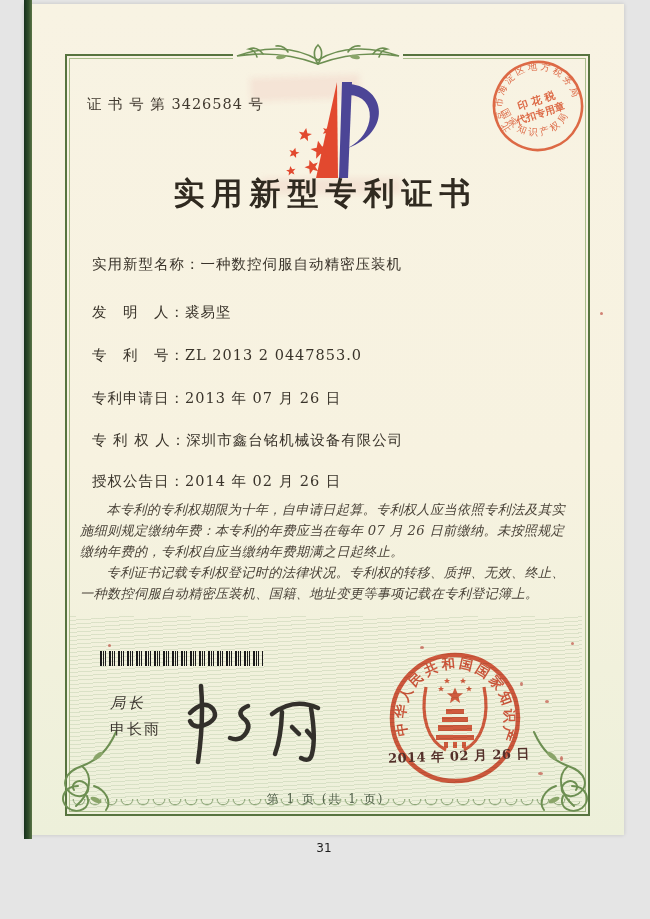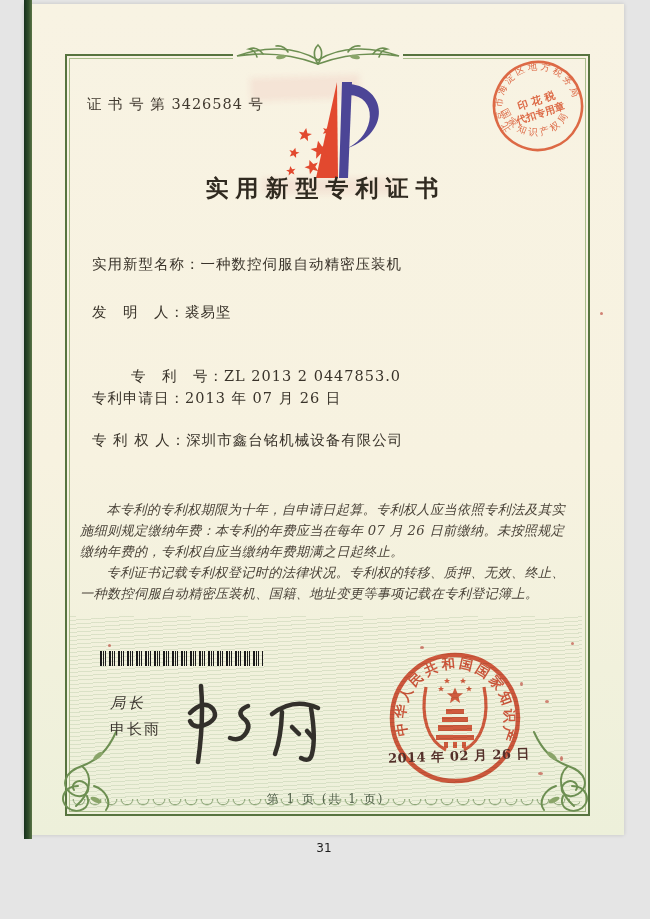--- a/index.html
+++ b/index.html
@@ -16,21 +16,21 @@
   .frame{left:65px;top:54px;width:521px;height:758px;border:2px solid #57743f;}
   .frame-inner{position:absolute;left:2px;top:2px;right:2px;bottom:2px;border:1px solid #a9bd8a;}
   
   .guilloche{left:69px;top:616px;width:513px;height:192px;
     background:repeating-linear-gradient(176deg,rgba(125,160,110,.20) 0 1px,rgba(0,0,0,0) 1px 4px);}
   .scallops{left:71px;top:799px;width:509px;height:11px;
     background:radial-gradient(circle at 8px 0px,rgba(246,241,223,0) 5px,rgba(108,140,86,.7) 5.5px,rgba(246,241,223,0) 7px);
     background-size:16px 11px;background-repeat:repeat-x;}
   
   .cert-no{left:87px;top:95px;font-size:14.5px;letter-spacing:1px;color:#40392f;}
-  .title{left:65px;top:173px;width:521px;text-align:center;font-size:23px;font-weight:700;
+  .title{left:65px;top:173px;width:521px;text-align:center;font-size:31px;font-weight:700;
          letter-spacing:7px;color:#302a20;}
   .field{left:92px;font-size:14.5px;letter-spacing:1px;color:#39332a;white-space:nowrap;text-align:center;}
   .body-text{left:80px;top:499px;width:489px;font-size:13.2px;line-height:21px;
              color:#4a4339;font-style:italic;letter-spacing:.3px;}
   .body-text p{margin:0;text-indent:2em;}
   .barcode{left:100px;top:651px;width:163px;height:15px;
     background:repeating-linear-gradient(90deg,#1a1a1a 0 2px,rgba(0,0,0,0) 2px 3px,#1a1a1a 3px 4px,rgba(0,0,0,0) 4px 5px,#1a1a1a 5px 6px,rgba(0,0,0,0) 6px 9px);}
   .director-title{left:110px;top:694px;font-size:15px;letter-spacing:3px;color:#3b362f;font-style:italic;}
   .director-name{left:110px;top:720px;font-size:15px;letter-spacing:2px;color:#3b362f;}
   .footer-page{left:65px;top:791px;width:521px;text-align:center;font-size:12px;
@@ -124,28 +124,31 @@
   </svg>
 
   <div class="abs title">实用新型专利证书</div>
 
   <div class="abs field" style="top:255px;">
     <span>实用新型名称：</span><span>一种数控伺服自动精密压装机</span>
   </div>
   <div class="abs field" style="top:303px;">
     <span>发　明　人：</span><span>裘易坚</span>
   </div>
-  <div class="abs field" style="top:367px;margin-left:39px;">
+  <div class="abs field" style="top:346px;">
     <span>专　利　号：</span><span>ZL 2013 2 0447853.0</span>
   </div>
   <div class="abs field" style="top:389px;">
     <span>专利申请日：</span><span>2013 年 07 月 26 日</span>
   </div>
   <div class="abs field" style="top:431px;">
     <span>专 利 权 人：</span><span>深圳市鑫台铭机械设备有限公司</span>
+  </div>
+  <div class="abs field" style="top:472px;">
+    <span>授权公告日：</span><span>2014 年 02 月 26 日</span>
   </div>
 
   <div class="abs body-text">
     <p>本专利的专利权期限为十年，自申请日起算。专利权人应当依照专利法及其实施细则规定缴纳年费：本专利的年费应当在每年 07 月 26 日前缴纳。未按照规定缴纳年费的，专利权自应当缴纳年费期满之日起终止。</p>
     <p>专利证书记载专利权登记时的法律状况。专利权的转移、质押、无效、终止、一种数控伺服自动精密压装机、国籍、地址变更等事项记载在专利登记簿上。</p>
   </div>
 
   <div class="abs barcode"></div>
 
   <div class="abs director-title">局长</div>

